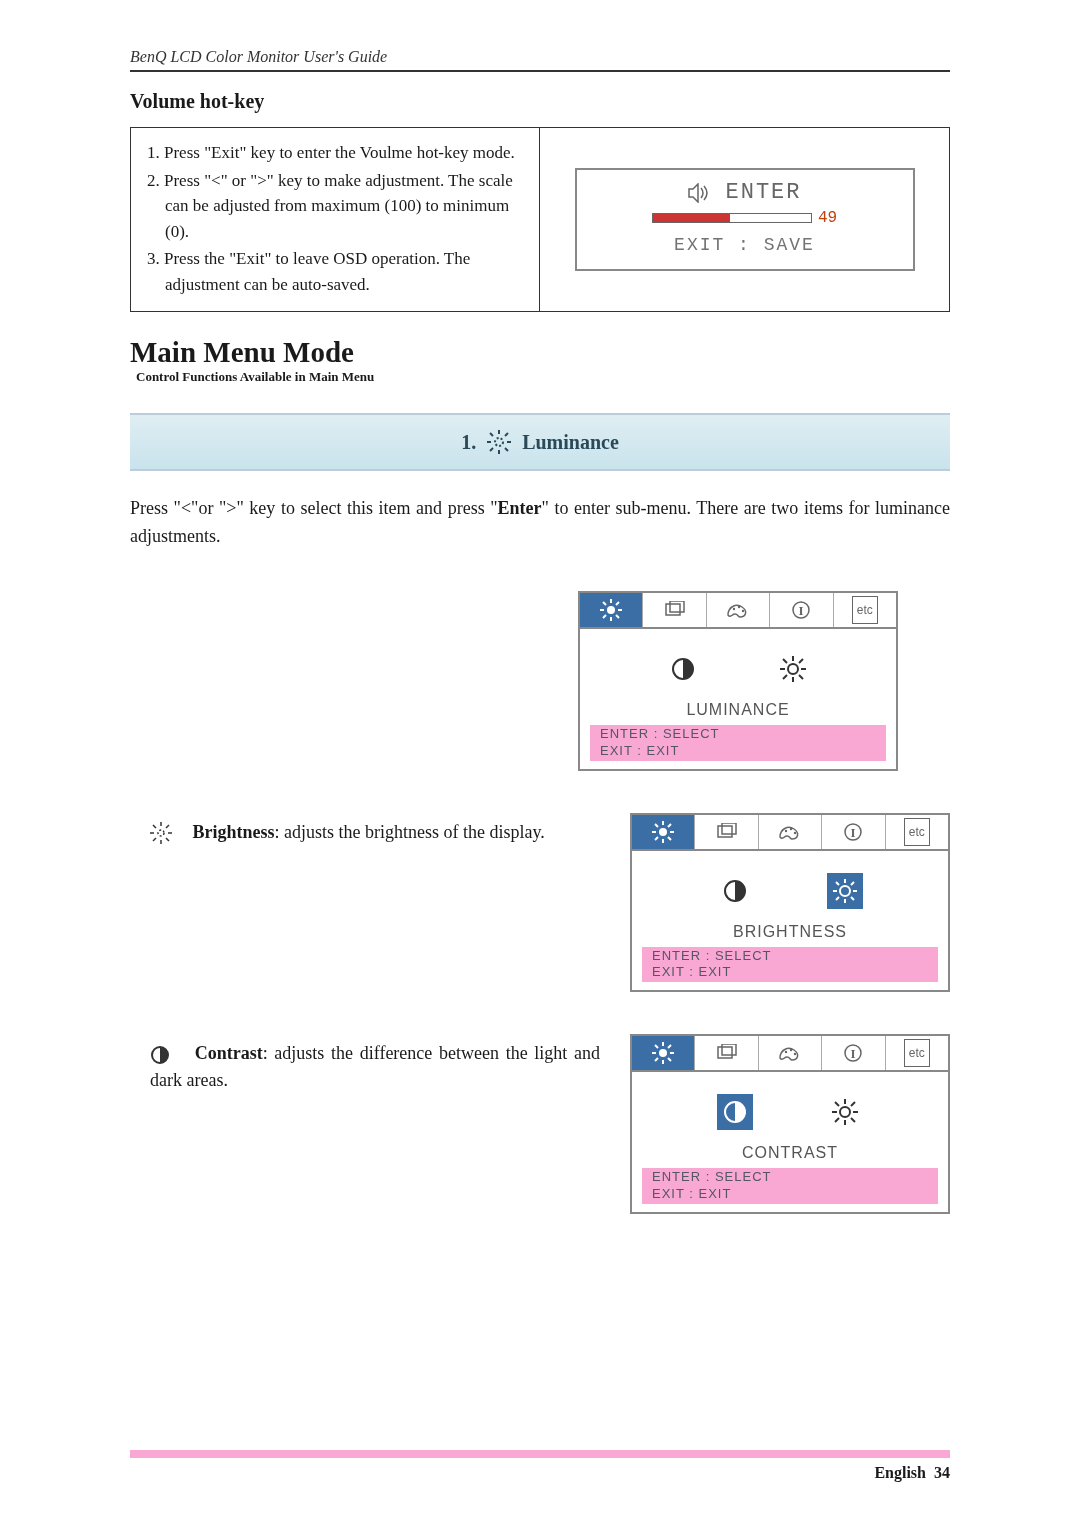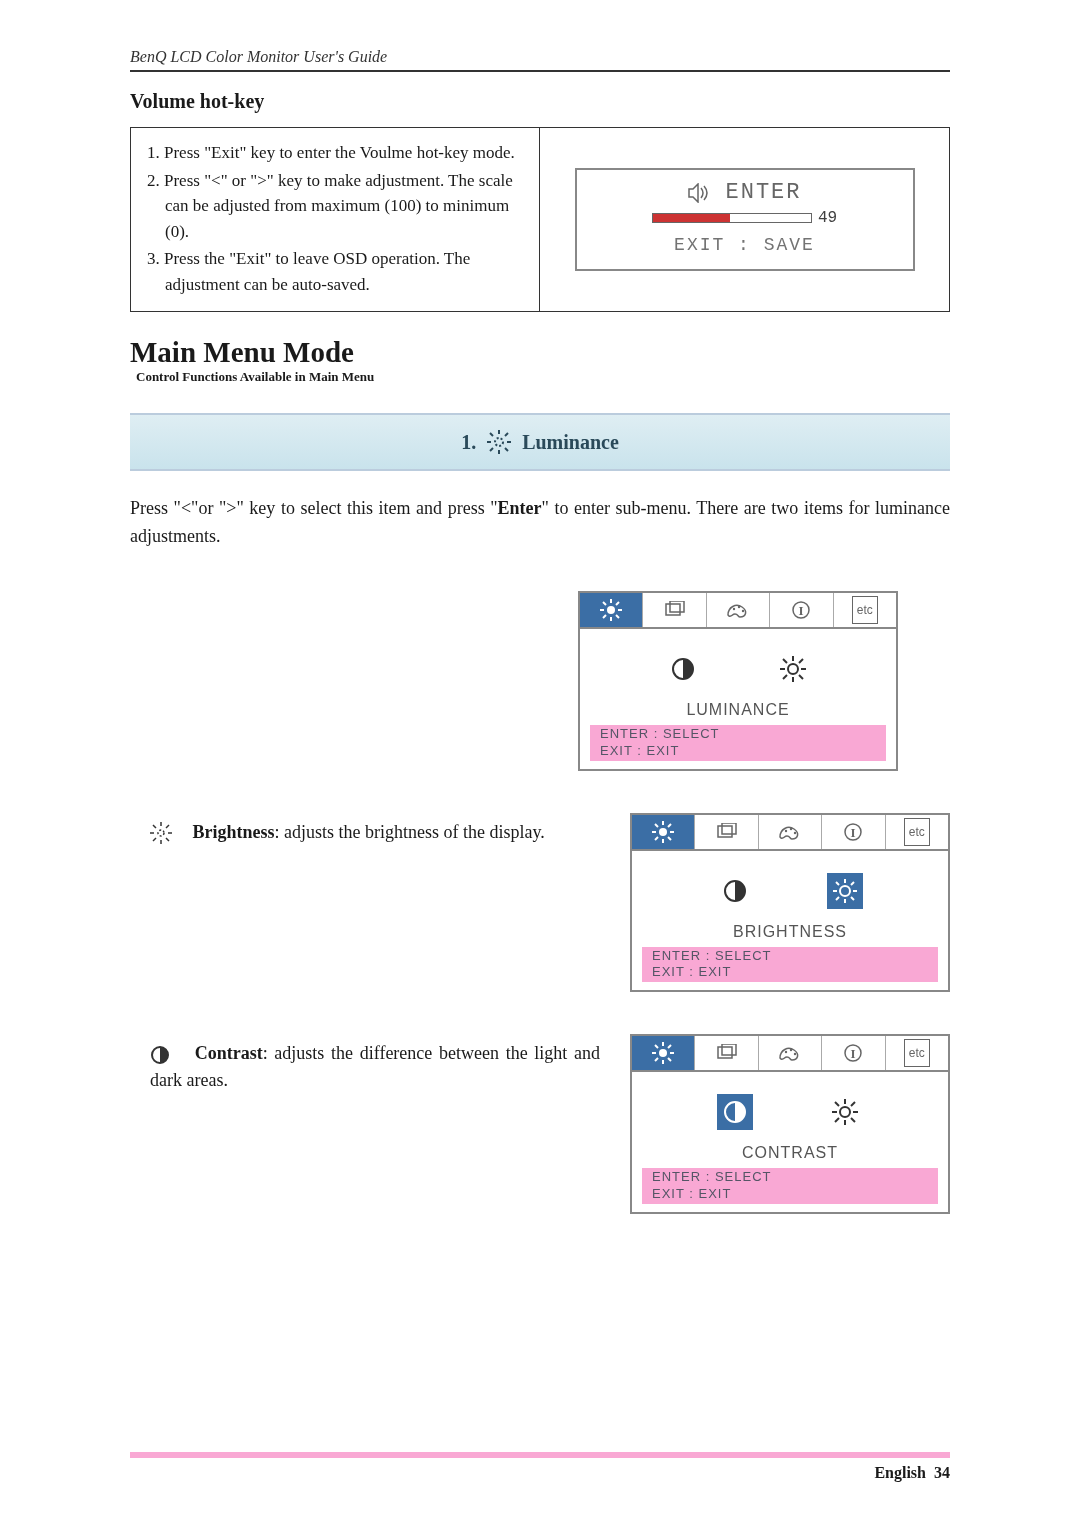--- a/index.html
+++ b/index.html
@@ -89,21 +89,21 @@
       background: #fff;
     }
     .vol-fill {
       position: absolute;
       left: 0; top: 0; bottom: 0;
       width: 49%;
       background: #c33;
     }
     .vol-num {
       font-size: 16px;
-      color: #404040;
+      color: #c2410c;
     }
     .osd-volume-exit {
       text-align: center;
       font-size: 18px;
       letter-spacing: 2px;
       color: #737373;
     }
     .main-menu-title {
       font-weight: bold;
       font-size: 29px;
@@ -227,21 +227,21 @@
       width: 20px;
       margin-right: 18px;
       vertical-align: middle;
     }
     .item-text .bold { font-weight: bold; }
     .footer-line {
       position: absolute;
       bottom: 46px;
       left: 130px;
       right: 130px;
-      border-top: 6px solid #f9a8d4;
+      border-top: 8px solid #f9a8d4;
       padding-top: 6px;
       text-align: right;
       font-size: 16px;
     }
     .footer-line .bold { font-weight: bold; }
     
     svg { display: block; }
   </style>
 </head>
 <body>

